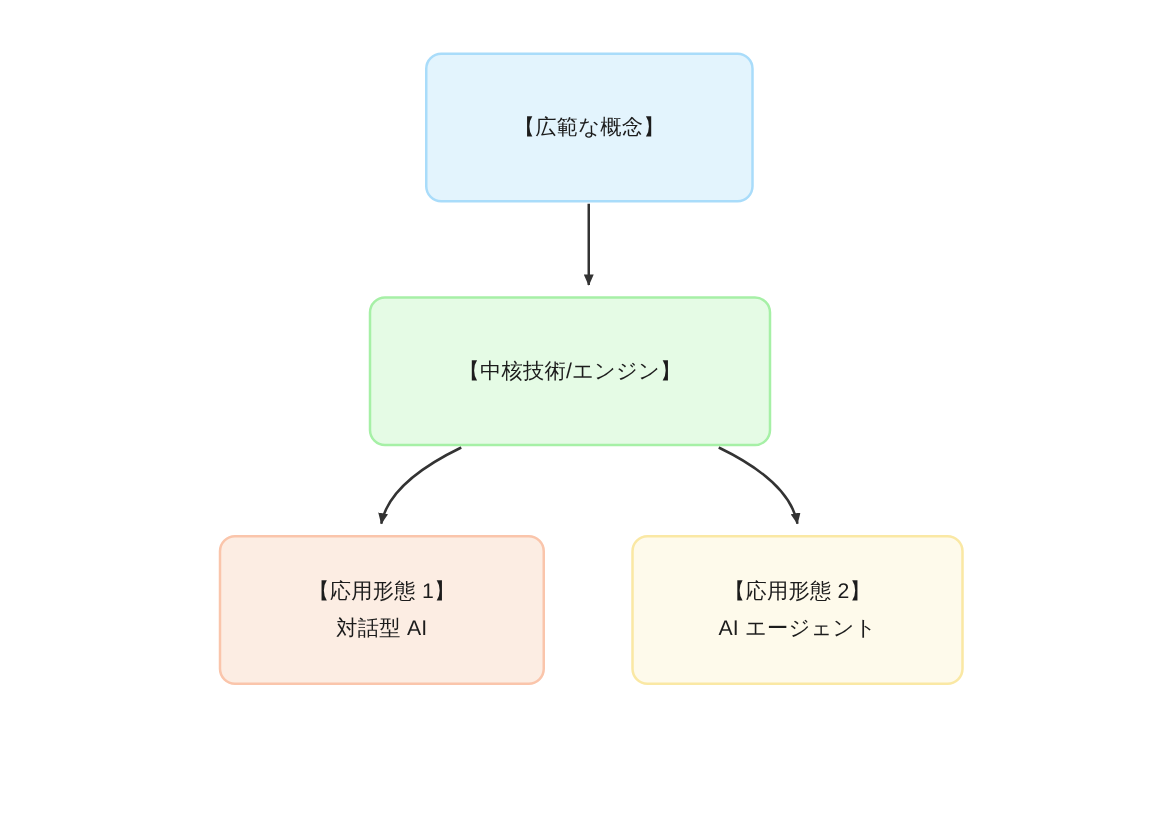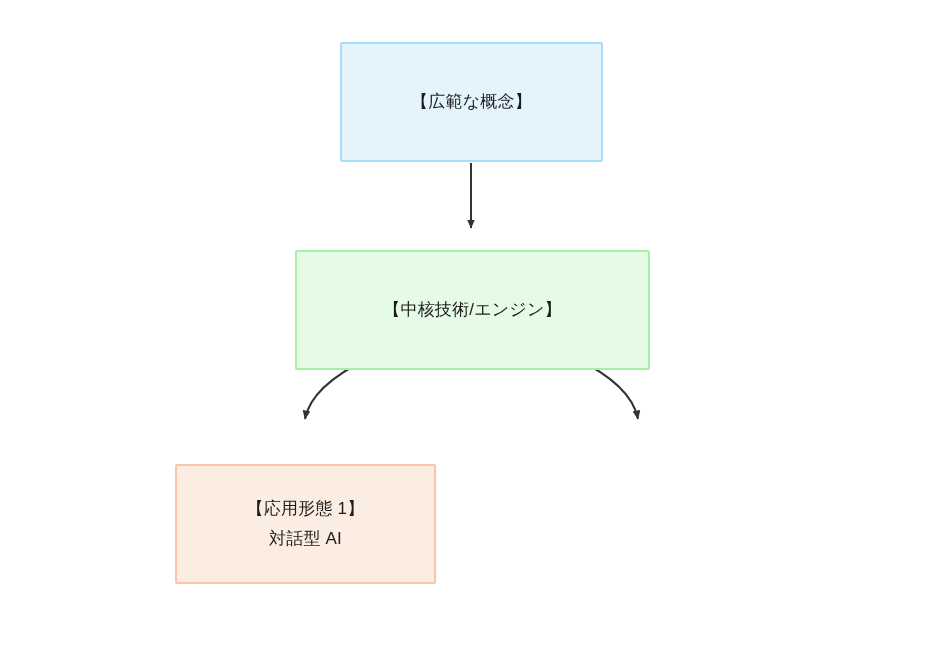--- a/index.html
+++ b/index.html
@@ -28,21 +28,21 @@
     top: 0;
     width: 925px;
     height: 659px;
     pointer-events: none;
   }
   .node {
     position: absolute;
     box-sizing: border-box;
     border-style: solid;
     border-width: 2px;
-    border-radius: 2px;
+    border-radius: 13px;
     display: flex;
     flex-direction: column;
     align-items: center;
     justify-content: center;
     text-align: center;
     color: #1c1c1c;
   }
   .node-line {
     display: block;
     line-height: 1.42;
@@ -61,23 +61,22 @@
   
   #node-ai {
     left: 340px;
     top: 42px;
     width: 263px;
     height: 120px;
   }
   #node-llm {
     left: 295px;
     top: 237px;
-    width: 355px;
+    width: 322px;
     height: 120px;
-    margin-top: 13px;
   }
   #node-chat-ai {
     left: 175px;
     top: 428px;
     width: 261px;
     height: 120px;
   }
   #node-ai-agent {
     left: 505px;
     top: 428px;
@@ -105,19 +104,23 @@
   </svg>
 
   <div class="node" id="node-ai" style="background:#e3f4fd; border-color:#a9dcfa;">
     <span class="node-line title">【広範な概念】</span>
   </div>
 
   <div class="node" id="node-llm" style="background:#e5fbe5; border-color:#a6f0a6;">
     <span class="node-line title">【中核技術/エンジン】</span>
   </div>
 
-  <div class="node" id="node-chat-ai" style="background:#fcede3; border-color:#fac5ab;margin-top:36px;">
+  <div class="node" id="node-chat-ai" style="background:#fcede3; border-color:#fac5ab;">
     <span class="node-line title">【応用形態 1】</span>
     <span class="node-line subtitle">対話型 AI</span>
   </div>
 
+  <div class="node" id="node-ai-agent" style="background:#fefaeb; border-color:#fae8a4;">
+    <span class="node-line title">【応用形態 2】</span>
+    <span class="node-line subtitle">AI エージェント</span>
+  </div>
 
 </div>
 
 </body></html>

